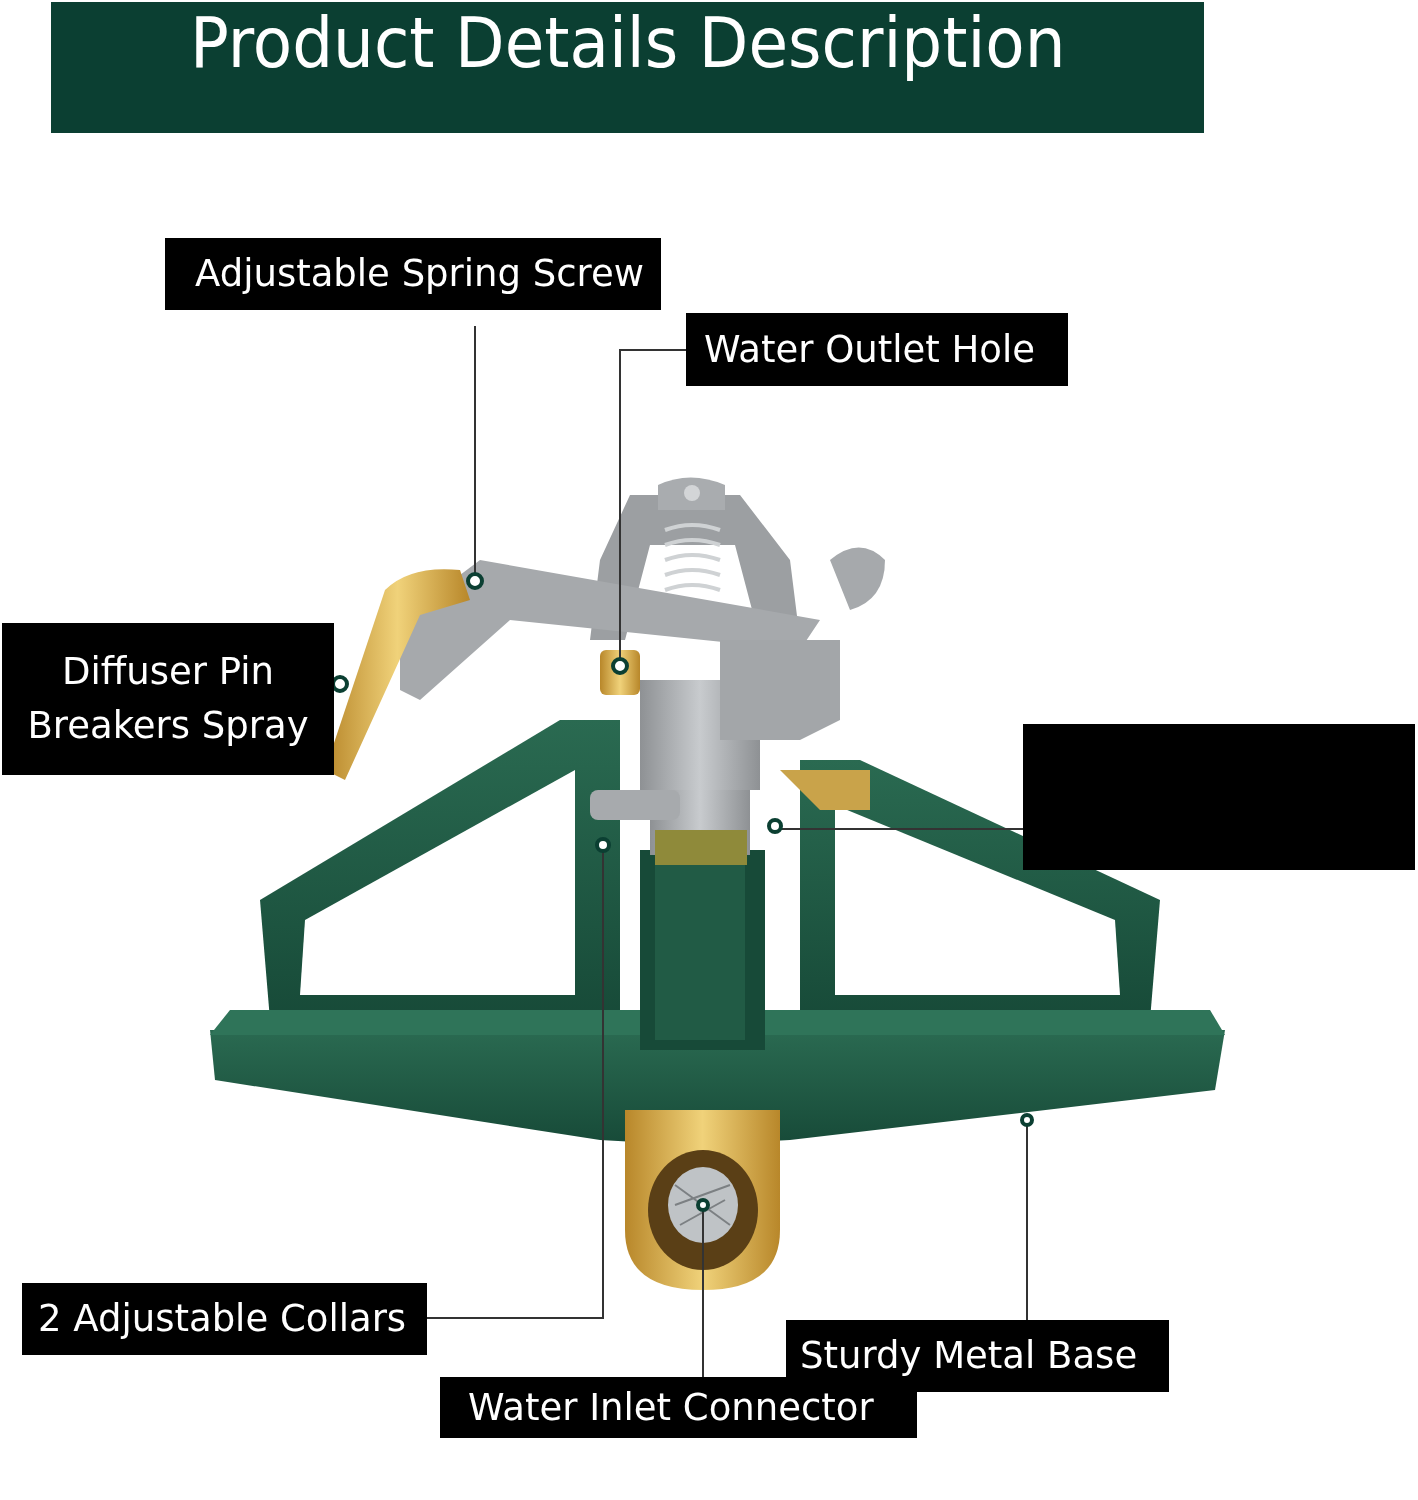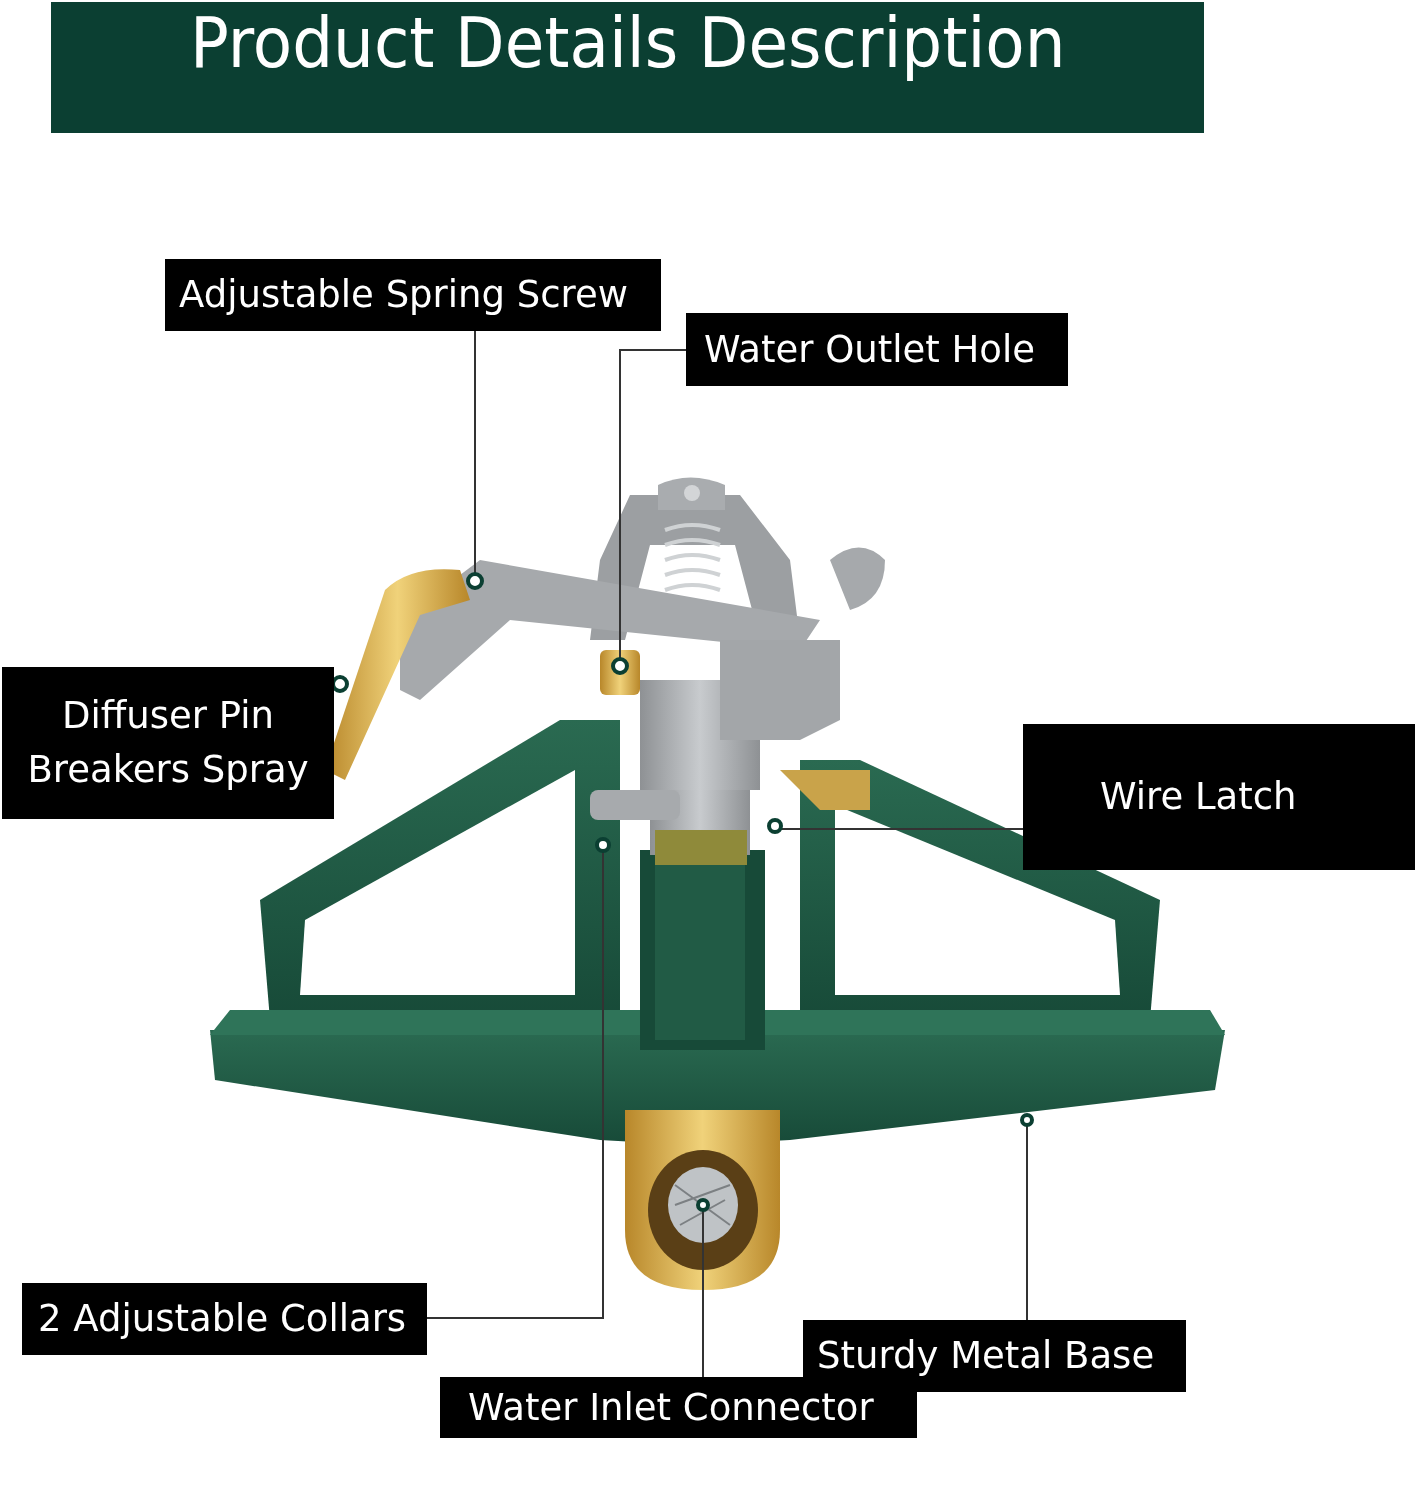--- a/index.html
+++ b/index.html
@@ -96,40 +96,39 @@
     <circle cx="475" cy="581" r="7"></circle>
     <circle cx="620" cy="666" r="7"></circle>
     <circle cx="340" cy="684" r="7"></circle>
     <circle cx="775" cy="826" r="6"></circle>
     <circle cx="603" cy="845" r="6"></circle>
     <circle cx="1027" cy="1120" r="5"></circle>
     <circle cx="703" cy="1205" r="5"></circle>
   </g>
 </svg>
 
-<div class="label" style="left:165px; top:259px; width:496px; height:72px; padding-left:14px;">
+<div class="label" style="left:165px; top:238px; width:496px; height:72px; padding-left:30px;">
   <span>Adjustable Spring Screw</span>
 </div>
 
 <div class="label" style="left:686px; top:313px; width:382px; height:73px; padding-left:18px;">
   <span>Water Outlet Hole</span>
 </div>
 
-<div class="label" style="left:2px; top:623px; width:332px; height:152px; align-items:center;margin-top:44px;">
+<div class="label" style="left:2px; top:623px; width:332px; height:152px; align-items:center;">
   <span>Diffuser Pin</span>
   <span>Breakers Spray</span>
 </div>
 
 <div class="label" style="left:1023px; top:724px; width:392px; height:146px; padding-left:25px;">
-  <span style="padding-left:52px;">Wire Latch</span>
 </div>
 
 <div class="label" style="left:22px; top:1283px; width:405px; height:72px; padding-left:16px;">
   <span>2 Adjustable Collars</span>
 </div>
 
-<div class="label" style="left:786px; top:1320px; width:383px; height:72px; padding-left:14px;margin-left:17px;">
+<div class="label" style="left:786px; top:1320px; width:383px; height:72px; padding-left:14px;">
   <span>Sturdy Metal Base</span>
 </div>
 
 <div class="label" style="left:440px; top:1377px; width:477px; height:61px; padding-left:28px;">
   <span>Water Inlet Connector</span>
 </div>
 
 </body></html>

